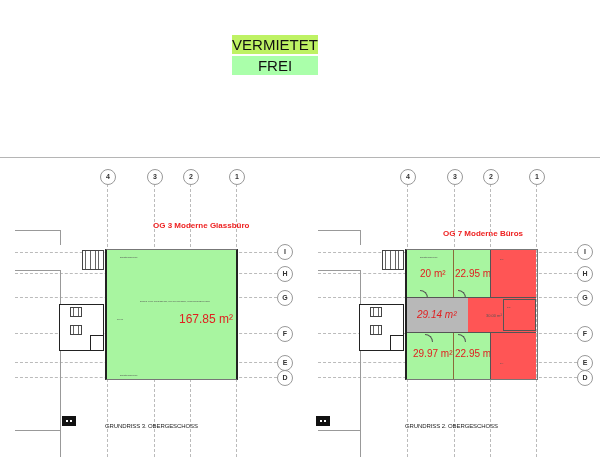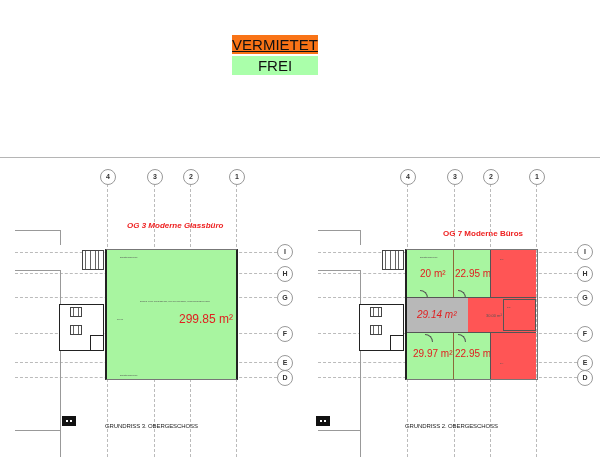--- a/index.html
+++ b/index.html
@@ -20,21 +20,21 @@
   .caption { position: absolute; font-size: 6px; color: #222; white-space: nowrap; letter-spacing: -0.1px; }
   .scale-icon { position: absolute; width: 14px; height: 10px; background: #111; }
   .scale-icon::before, .scale-icon::after { content: ""; position: absolute; top: 4px; width: 2px; height: 2px; background: #fff; }
   .scale-icon::before { left: 4px; } .scale-icon::after { left: 8px; }
   .stair { position: absolute; border: 1px solid #444; box-sizing: border-box; background: repeating-linear-gradient(90deg, #fff 0 2px, #666 2px 2.6px); }
   .door { position: absolute; width: 7px; height: 7px; border: 0.6px solid #555; border-radius: 0 100% 0 0; border-left: none; border-bottom: none; }
 </style>
 </head>
 <body>
 
-<div class="legend-box" style="top:35px;background:#f97316;text-decoration:underline;">VERMIETET</div>
+<div class="legend-box" style="top:35px;background:#bef264;">VERMIETET</div>
 <div class="legend-box" style="top:56px;background:#aaffaa;">FREI</div>
 
 <div class="divider"></div>
 
 <div>
 
   <div class="vdash" style="left:107px;top:184px;height:273px;"></div>
   <div class="vdash" style="left:154px;top:184px;height:273px;"></div>
   <div class="vdash" style="left:190px;top:184px;height:273px;"></div>
   <div class="vdash" style="left:236px;top:184px;height:273px;"></div>
@@ -51,41 +51,41 @@
   <div class="circle" style="left:183px;top:169px;">2</div>
   <div class="circle" style="left:229px;top:169px;">1</div>
 
   <div class="circle" style="left:277px;top:244px;">I</div>
   <div class="circle" style="left:277px;top:266px;">H</div>
   <div class="circle" style="left:277px;top:290px;">G</div>
   <div class="circle" style="left:277px;top:326px;">F</div>
   <div class="circle" style="left:277px;top:355px;">E</div>
   <div class="circle" style="left:277px;top:370px;">D</div>
 
-  <div class="plan-title" style="left:127px;top:221px;font-style:italic;">OG 3 Moderne Glassbüro</div>
+  <div class="plan-title" style="left:153px;top:221px;">OG 3 Moderne Glassbüro</div>
 
   <div class="ltwall" style="left:15px;top:230px;width:45px;height:1px;"></div>
   <div class="ltwall" style="left:60px;top:230px;width:1px;height:15px;"></div>
   <div class="ltwall" style="left:15px;top:270px;width:45px;height:1px;"></div>
   <div class="ltwall" style="left:60px;top:270px;width:1px;height:187px;"></div>
   <div class="ltwall" style="left:15px;top:430px;width:45px;height:1px;"></div>
 
   <div class="stair" style="left:82px;top:250px;width:22px;height:20px;"></div>
 
   <div class="room" style="left:59px;top:304px;width:45px;height:47px;border:1.5px solid #222;background:#fff;"></div>
   <div class="stair" style="left:70px;top:307px;width:12px;height:10px;"></div>
   <div class="stair" style="left:70px;top:325px;width:12px;height:10px;"></div>
   <div class="room" style="left:90px;top:335px;width:14px;height:16px;border:1.5px solid #222;background:#fff;"></div>
 
   <div class="room green" style="left:105px;top:249px;width:133px;height:131px;border-left:2.5px solid #222;border-right:2.5px solid #222;border-top:1px solid #777;border-bottom:1px solid #777;"></div>
   <div class="tiny" style="left:120px;top:256px;">Brüstungskanal</div>
   <div class="tiny" style="left:120px;top:374px;">Brüstungskanal</div>
   <div class="tiny" style="left:117px;top:318px;">50.00</div>
   <div class="tiny" style="left:140px;top:300px;width:90px;">BÜRO FÜR PROJEKTE, SCHULUNGEN, SITZUNGSZIMMER</div>
-  <div class="area" style="left:179px;top:312px;font-size:12px;">299.85 m²</div>
+  <div class="area" style="left:179px;top:312px;font-size:12px;">167.85 m²</div>
 
   <div class="scale-icon" style="left:62px;top:416px;"></div>
   <div class="caption" style="left:105px;top:423px;">GRUNDRISS  3. OBERGESCHOSS</div>
 </div>
 
 <div>
   <div class="vdash" style="left:407px;top:184px;height:273px;"></div>
   <div class="vdash" style="left:454px;top:184px;height:273px;"></div>
   <div class="vdash" style="left:490px;top:184px;height:273px;"></div>
   <div class="vdash" style="left:536px;top:184px;height:273px;"></div>

